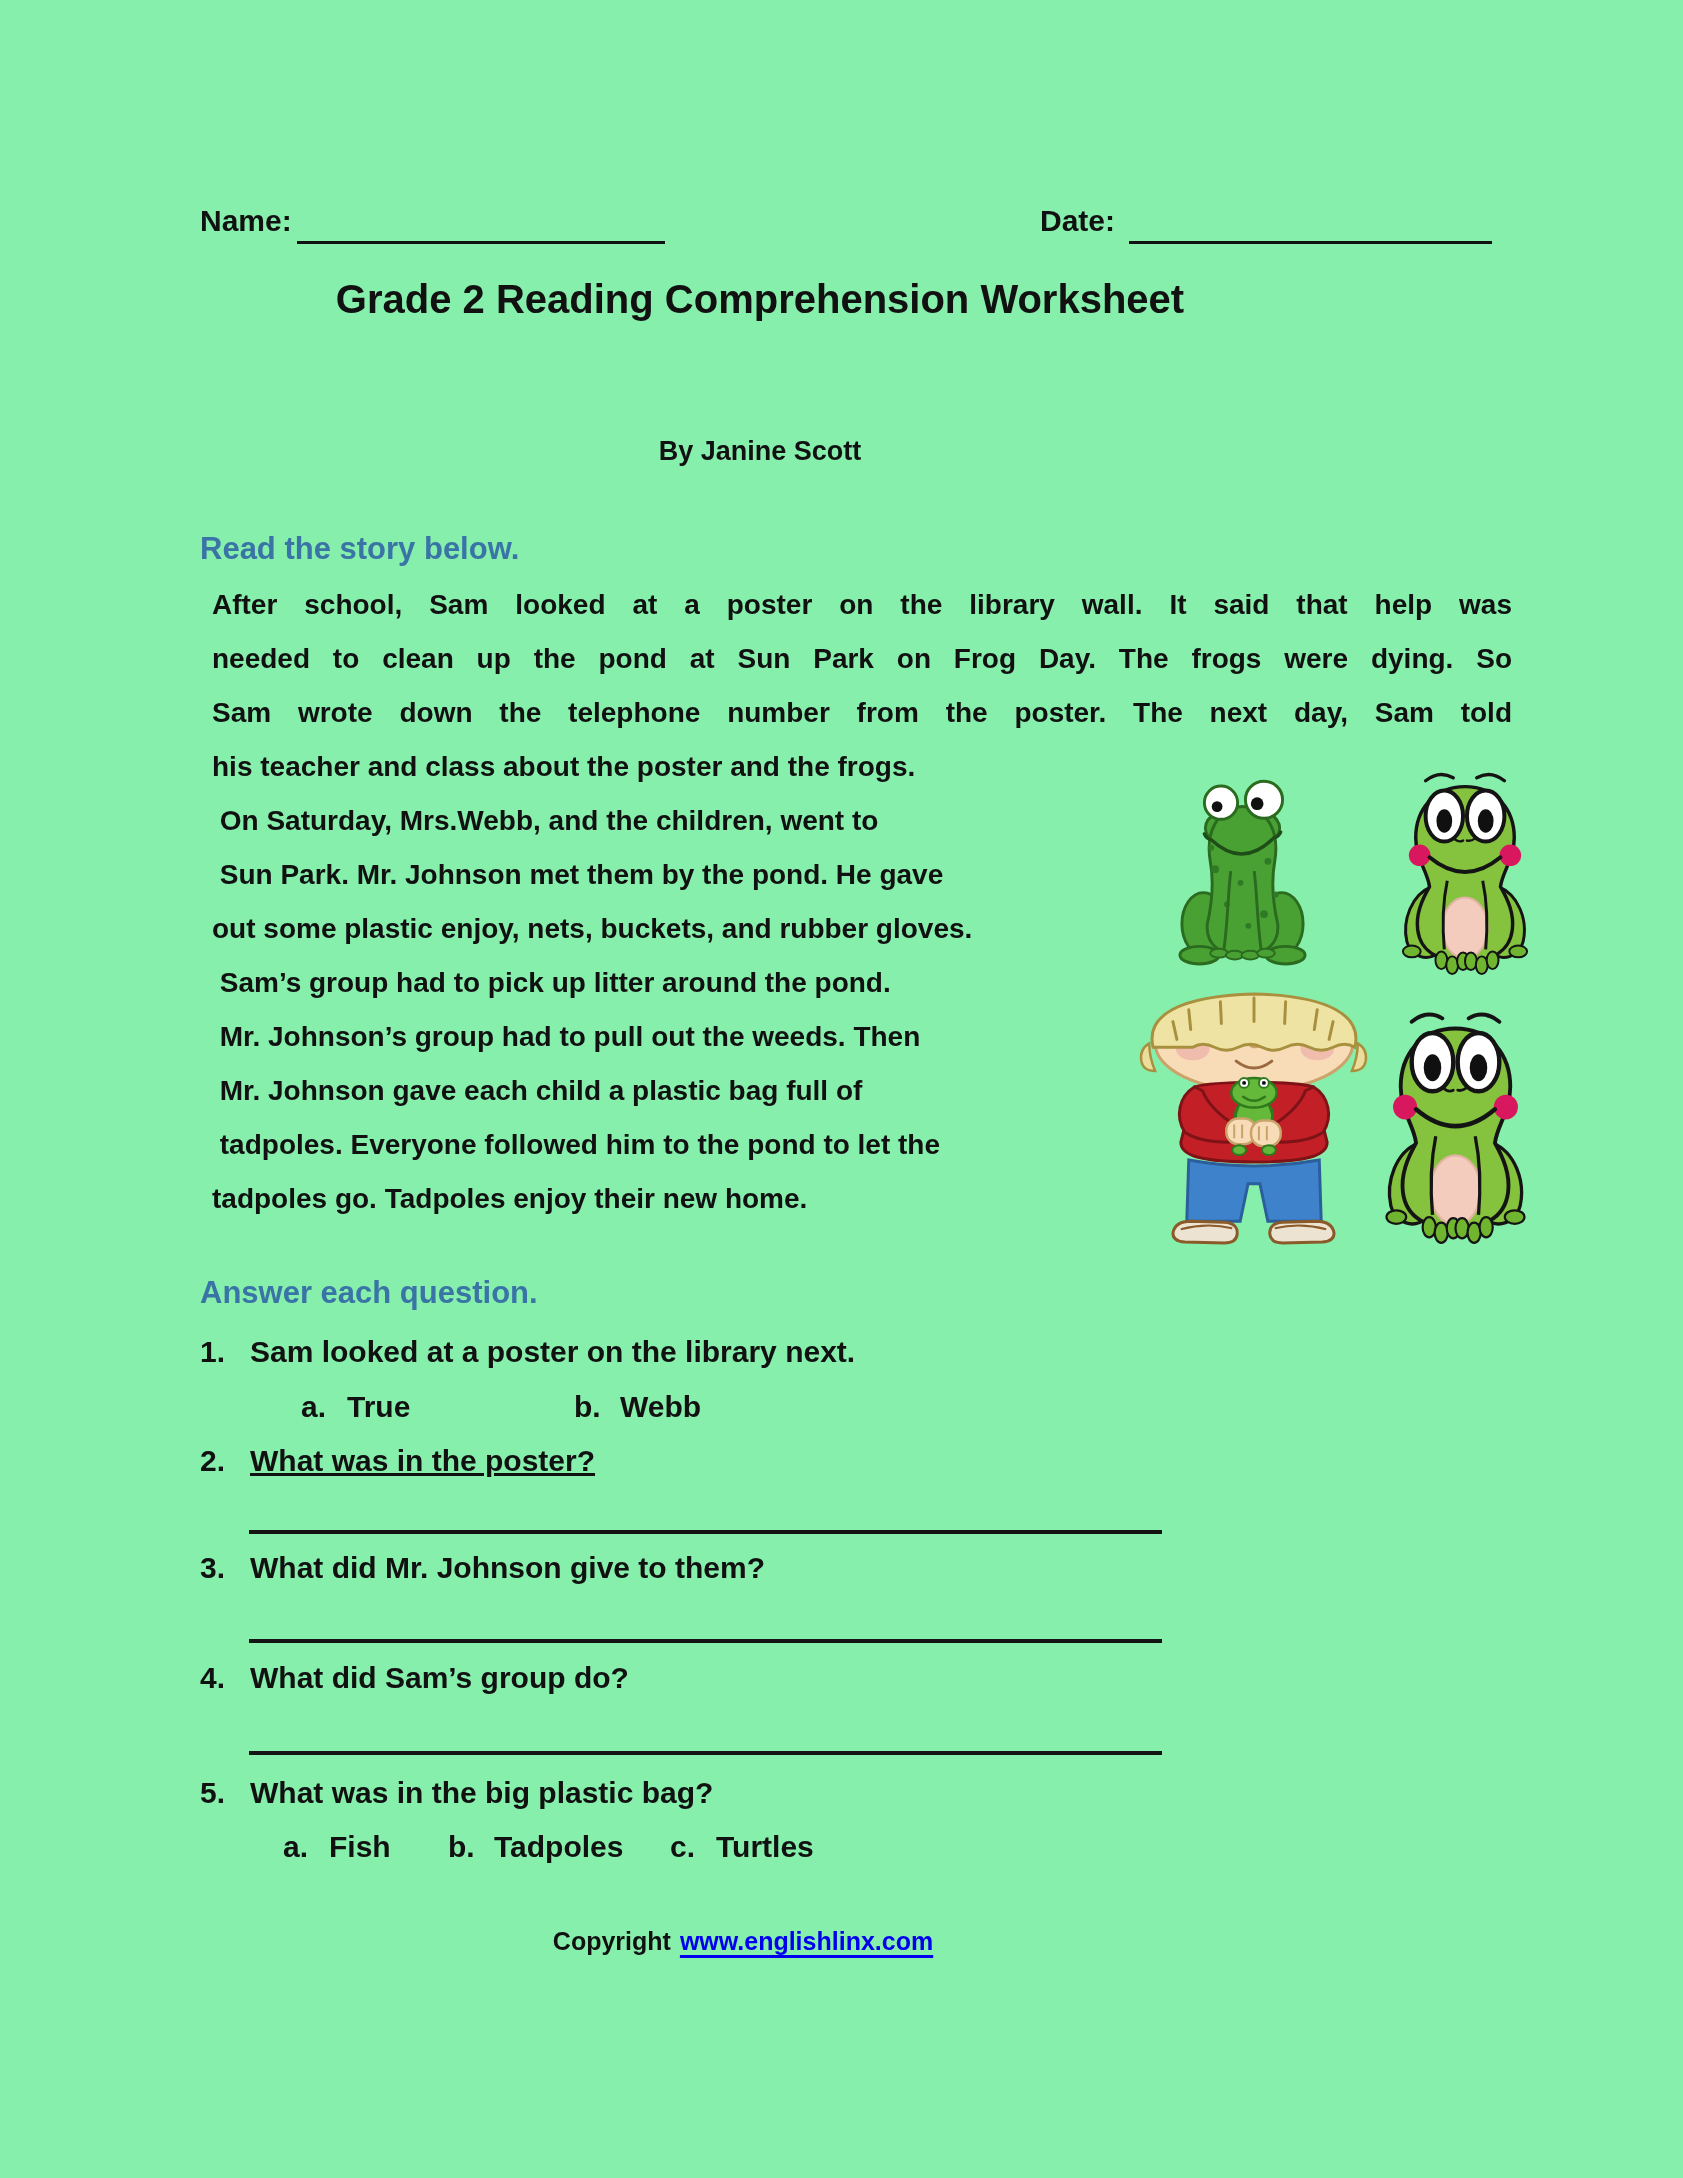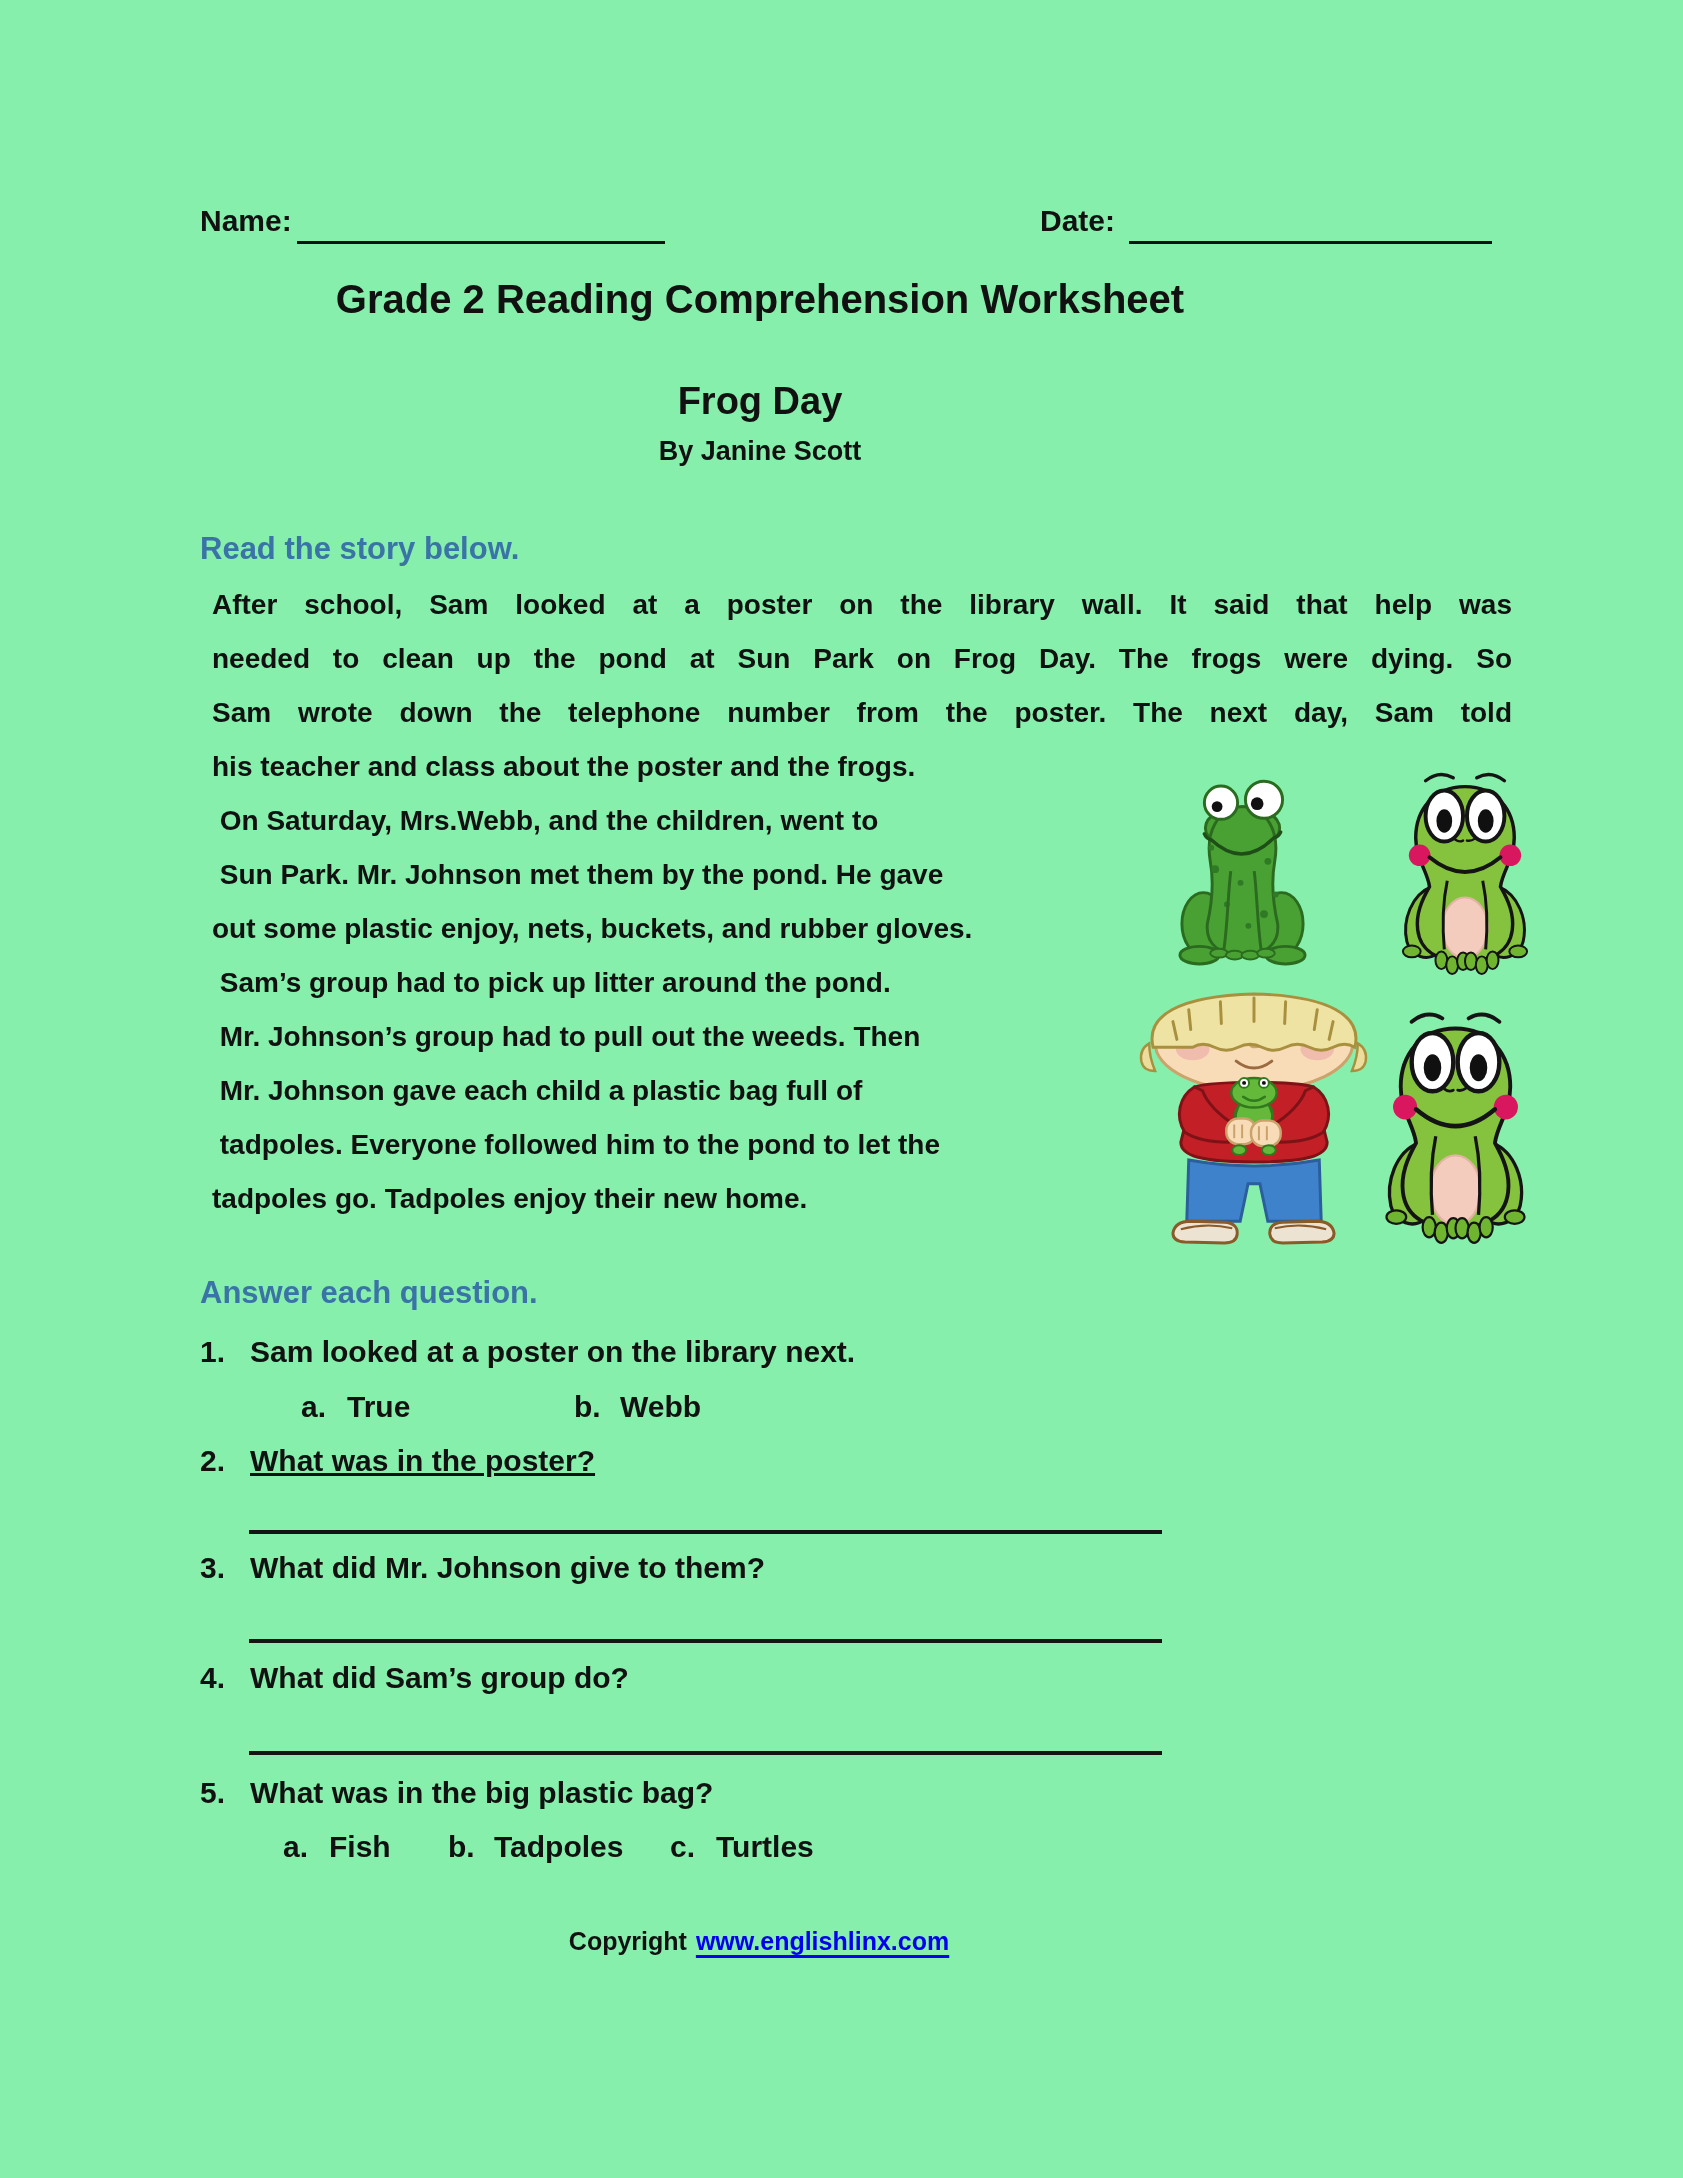--- a/index.html
+++ b/index.html
@@ -15,21 +15,21 @@
   .blue-heading{font-size:31px;color:#3A74A6;}
   .story{left:200px;top:578px;width:1300px;font-size:28px;line-height:54px;margin-left:12px;}
   .sline{white-space:pre;height:54px;}
   .sline-j{white-space:normal;text-align:justify;text-align-last:justify;height:54px;}
   .qrow{left:200px;font-size:30px;}
   .qnum{display:inline-block;min-width:50px;}
   .opt{position:absolute;font-size:30px;}
   .opt-label{display:inline-block;min-width:34px;}
   .opt-text{margin-left:12px;}
   .ansline{left:249px;width:913px;height:0;border-top:4px solid #141414;}
-  .footer{top:1927px;left:0;width:1486px;text-align:center;font-size:25px;padding-left:16px;}
+  .footer{top:1927px;left:0;width:1486px;text-align:center;font-size:25px;}
   .footer a{color:#0000EE;text-decoration:underline;text-decoration-thickness:3px;
             text-underline-offset:5px;margin-left:9px;cursor:pointer;}
   svg{display:block;}
 </style>
 </head>
 <body>
 
 <div class="page">
 
   <svg width="0" height="0" style="position:absolute" aria-hidden="true">
@@ -62,21 +62,20 @@
       </g>
     </defs>
   </svg>
 
   <span class="abs label" style="left:200px;top:204px;">Name:</span>
   <span class="abs uline" style="left:297px;top:204px;width:368px;height:37px;"></span>
   <span class="abs label" style="left:1040px;top:204px;">Date:</span>
   <span class="abs uline" style="left:1129px;top:204px;width:363px;height:37px;"></span>
 
   <div class="abs center-row ws-title" style="top:277px;">Grade 2 Reading Comprehension Worksheet</div>
-  <div class="abs center-row story-title" style="top:380px;">Frog Day</div>
   <div class="abs center-row byline" style="top:436px;">By Janine Scott</div>
 
   <div class="abs blue-heading" style="left:200px;top:531px;">Read the story below.</div>
 
   <div class="abs story">
     <div class="sline-j">After school, Sam looked at a poster on the library wall. It said that help was</div>
     <div class="sline-j">needed to clean up the pond at Sun Park on Frog Day. The frogs were dying. So</div>
     <div class="sline-j">Sam wrote down the telephone number from the poster. The next day, Sam told</div>
     <div class="sline">his teacher and class about the poster and the frogs.</div>
     <div class="sline"> On Saturday, Mrs.Webb, and the children, went to</div>

